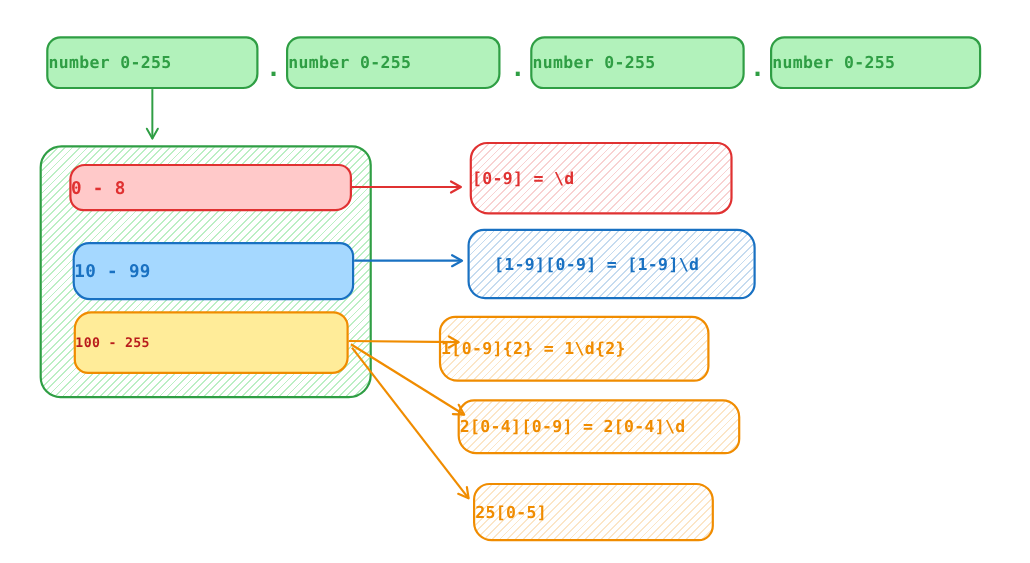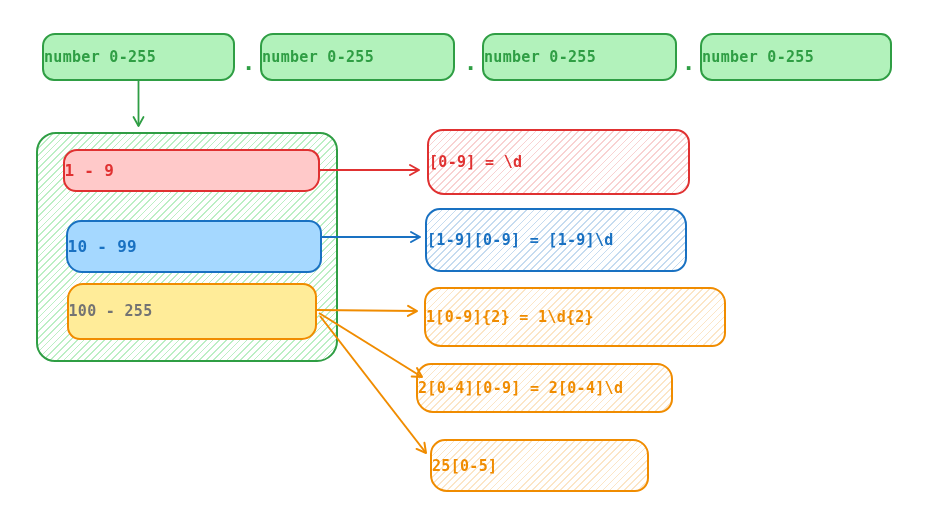--- a/index.html
+++ b/index.html
@@ -22,30 +22,31 @@
   
   .container{
     position:absolute;box-sizing:border-box;
     left:36px;top:132px;width:302px;height:230px;
     border:2.5px solid #2f9e44;border-radius:20px 18px 21px 19px;
     background-color:#ffffff;
     background-image:repeating-linear-gradient(135deg, rgba(105,219,124,0.45) 0 1.2px, transparent 1.2px 4.8px);
   }
   .range-red   {background:#ffc9c9;border:2px solid #e03131;color:#e03131;border-radius:14px 12px 15px 13px;font-size:16px;}
   .range-blue  {background:#a5d8ff;border:2px solid #1971c2;color:#1971c2;border-radius:15px 13px 14px 16px;font-size:16px;margin-top:10px;}
-  .range-yellow{background:#ffec99;border:2px solid #f08c00;color:#737373;border-radius:16px 14px 15px 13px;font-size:15px;}
+  .range-yellow{background:#ffec99;border:2px solid #f08c00;color:#b91c1c;border-radius:16px 14px 15px 13px;font-size:12px;}
   
   .pattern{font-size:15px;background-color:#ffffff;}
   .pat-red{
     border:2px solid #e03131;color:#e03131;border-radius:16px 14px 15px 17px;
     background-image:repeating-linear-gradient(135deg, rgba(224,49,49,0.22) 0 1.2px, transparent 1.2px 5px);
   }
   .pat-blue{
     border:2px solid #1971c2;color:#1971c2;border-radius:15px 17px 14px 16px;
     background-image:repeating-linear-gradient(135deg, rgba(25,113,194,0.25) 0 1.2px, transparent 1.2px 5px);
+    padding-left:22px;
   }
   .pat-orange{
     border:2px solid #f08c00;color:#f08c00;border-radius:15px 16px 14px 17px;
     background-image:repeating-linear-gradient(135deg, rgba(240,140,0,0.22) 0 1.2px, transparent 1.2px 5px);
   }
   svg.arrows{position:absolute;left:0;top:0;pointer-events:none;}
 </style>
 </head>
 <body>
 
@@ -62,37 +63,37 @@
   <div class="box octet" style="left:482px;top:33px;width:195px;height:48px;">
     <span>number 0-255</span>
   </div>
   <span class="dot" style="left:682px;top:50px;">.</span>
   <div class="box octet" style="left:700px;top:33px;width:192px;height:48px;">
     <span>number 0-255</span>
   </div>
 
   <div class="container">
     <div class="box range-red" style="left:24.5px;top:14.5px;width:257px;height:43px;">
-      <span>1 - 9</span>
+      <span>0 - 8</span>
     </div>
     <div class="box range-blue" style="left:27.5px;top:75.5px;width:256px;height:53px;">
       <span>10 - 99</span>
     </div>
     <div class="box range-yellow" style="left:28.5px;top:148.5px;width:250px;height:57px;">
       <span>100 - 255</span>
     </div>
   </div>
 
-  <div class="box pattern pat-red" style="left:427px;top:129px;width:263px;height:66px;">
+  <div class="box pattern pat-red" style="left:427px;top:129px;width:239px;height:66px;">
     <span>[0-9] = \d</span>
   </div>
   <div class="box pattern pat-blue" style="left:425px;top:208px;width:262px;height:64px;">
     <span>[1-9][0-9] = [1-9]\d</span>
   </div>
-  <div class="box pattern pat-orange" style="left:424px;top:287px;width:302px;height:60px;">
+  <div class="box pattern pat-orange" style="left:399px;top:287px;width:246px;height:60px;">
     <span>1[0-9]{2} = 1\d{2}</span>
   </div>
   <div class="box pattern pat-orange" style="left:416px;top:363px;width:257px;height:50px;">
     <span>2[0-4][0-9] = 2[0-4]\d</span>
   </div>
   <div class="box pattern pat-orange" style="left:430px;top:439px;width:219px;height:53px;">
     <span>25[0-5]</span>
   </div>
 
   <svg class="arrows" width="936" height="512" viewBox="0 0 936 512">

